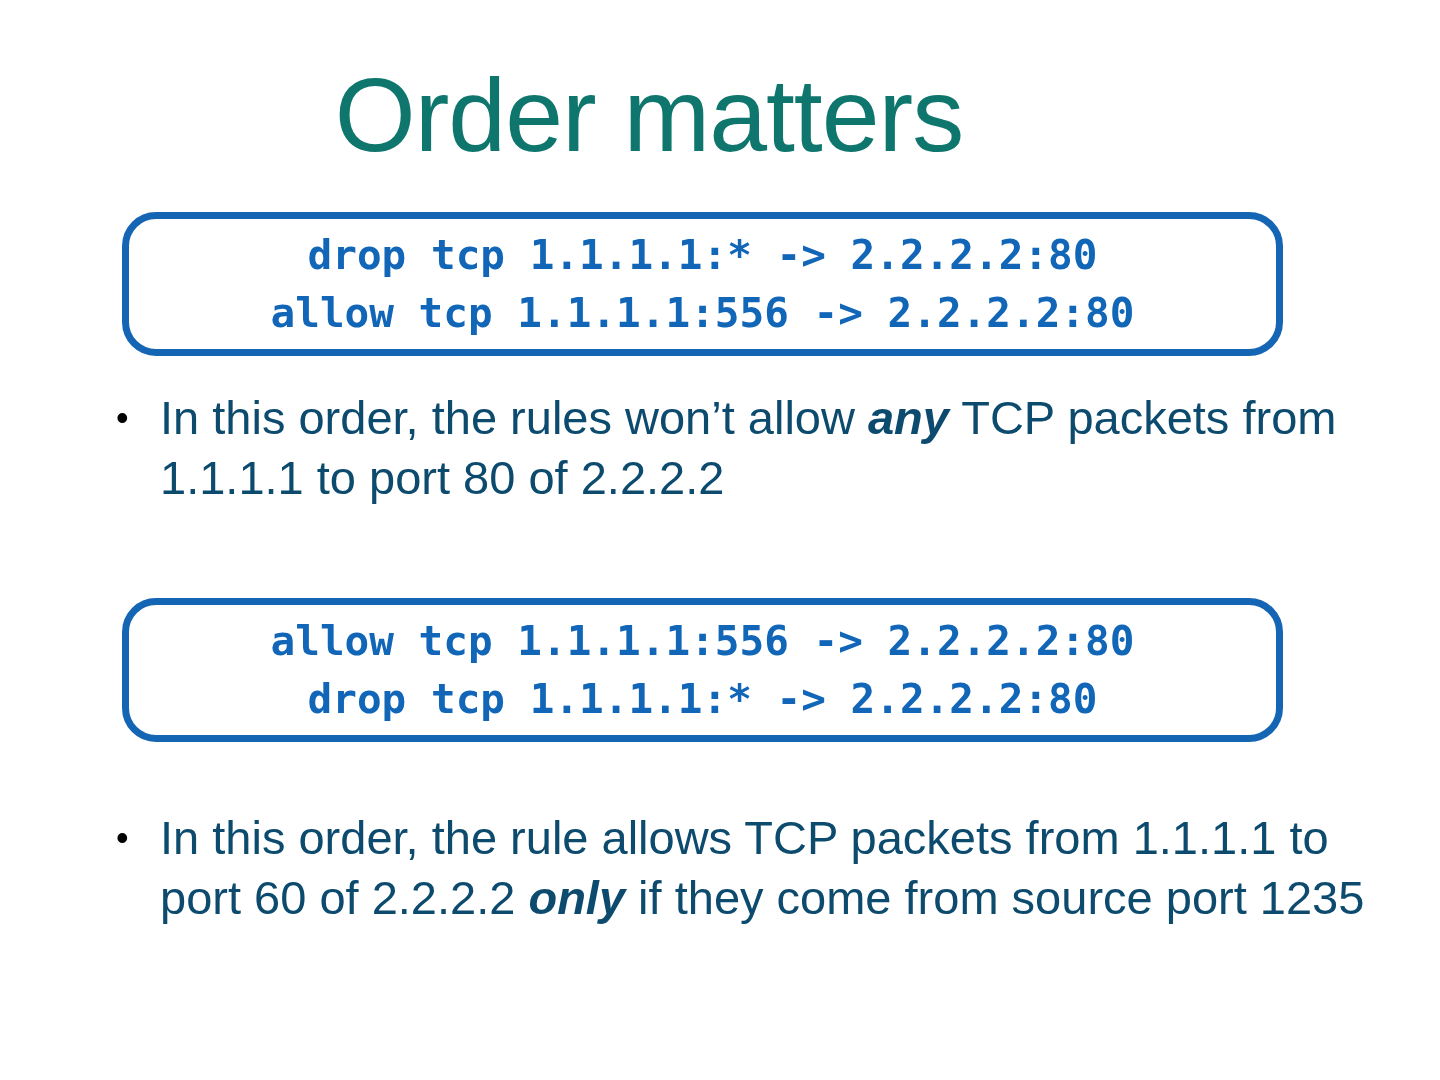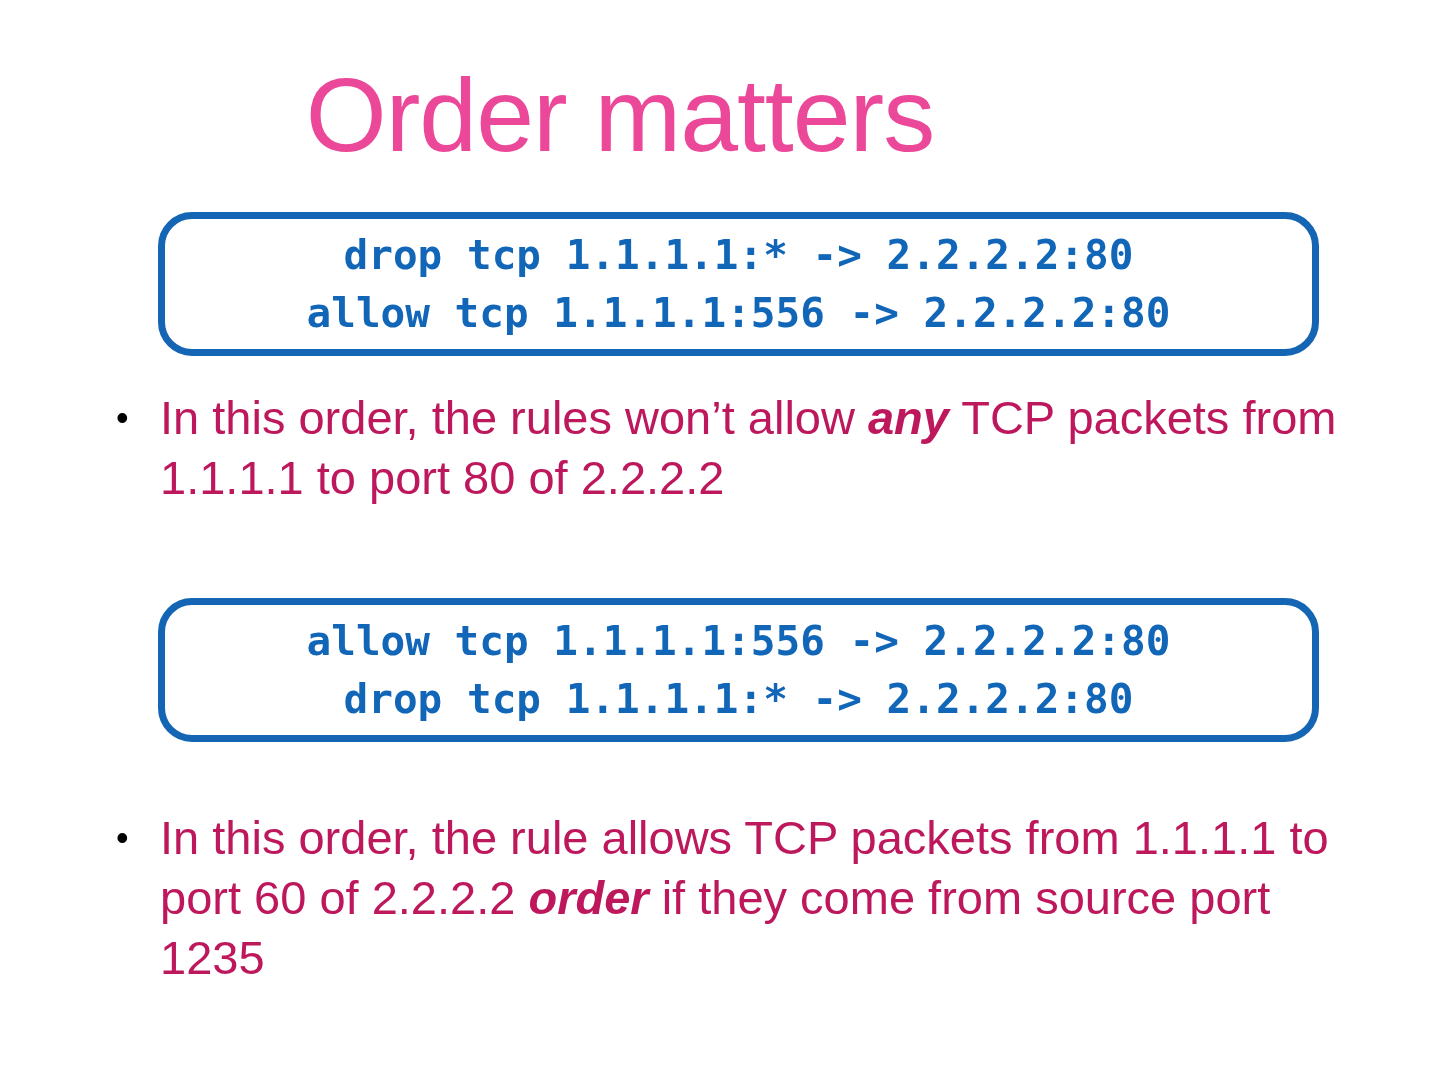--- a/index.html
+++ b/index.html
@@ -22,38 +22,38 @@
     position: absolute;
     left: 0;
     top: 60px;
     width: 1240px;
     text-align: center;
     font-family: "Liberation Sans", sans-serif;
     font-weight: 300;
     font-size: 104px;
     line-height: 110px;
     letter-spacing: -1px;
-    color: #ec4899;
+    color: #0f766e;
     white-space: nowrap;
+    padding-left: 29px;
   }
 
   
   .code-box {
     position: absolute;
     left: 122px;
     width: 1161px;
     box-sizing: border-box;
     border: 7px solid #1565b5;
     border-radius: 34px;
     background: #ffffff;
     display: flex;
     flex-direction: column;
     align-items: center;
     justify-content: center;
-    margin-left: 36px;
   }
   #code-box-1 { top: 212px; height: 144px; }
   #code-box-2 { top: 598px; height: 144px; }
 
   .code-line {
     font-family: "DejaVu Sans Mono", "Liberation Mono", monospace;
     font-weight: bold;
     font-size: 41px;
     line-height: 58px;
     color: #1266b8;
@@ -81,21 +81,21 @@
     text-align: left;
     padding-left: 6px;
     box-sizing: border-box;
   }
   .bullet-text {
     flex: 1 1 auto;
     font-family: "Liberation Sans", sans-serif;
     font-weight: 400;
     font-size: 47px;
     line-height: 60px;
-    color: #be185d;
+    color: #0c4a6e;
   }
   .bullet-text b {
     font-weight: bold;
     font-style: italic;
   }
 </style>
 </head>
 <body>
 
 <div class="slide">
@@ -115,17 +115,17 @@
   </div>
 
   <div class="code-box" id="code-box-2">
     <div class="code-line">allow tcp 1.1.1.1:556 -&gt; 2.2.2.2:80</div>
     <div class="code-line">drop tcp 1.1.1.1:* -&gt; 2.2.2.2:80</div>
   </div>
 
   <div class="bullet" id="bullet-2">
     <span class="bullet-marker">•</span>
     <span class="bullet-text">
-      <span>In this order, the rule allows TCP packets from 1.1.1.1 to port 60 of 2.2.2.2 </span><b>order</b><span> if they come from source port 1235</span>
+      <span>In this order, the rule allows TCP packets from 1.1.1.1 to port 60 of 2.2.2.2 </span><b>only</b><span> if they come from source port 1235</span>
     </span>
   </div>
 
 </div>
 
 </body></html>

